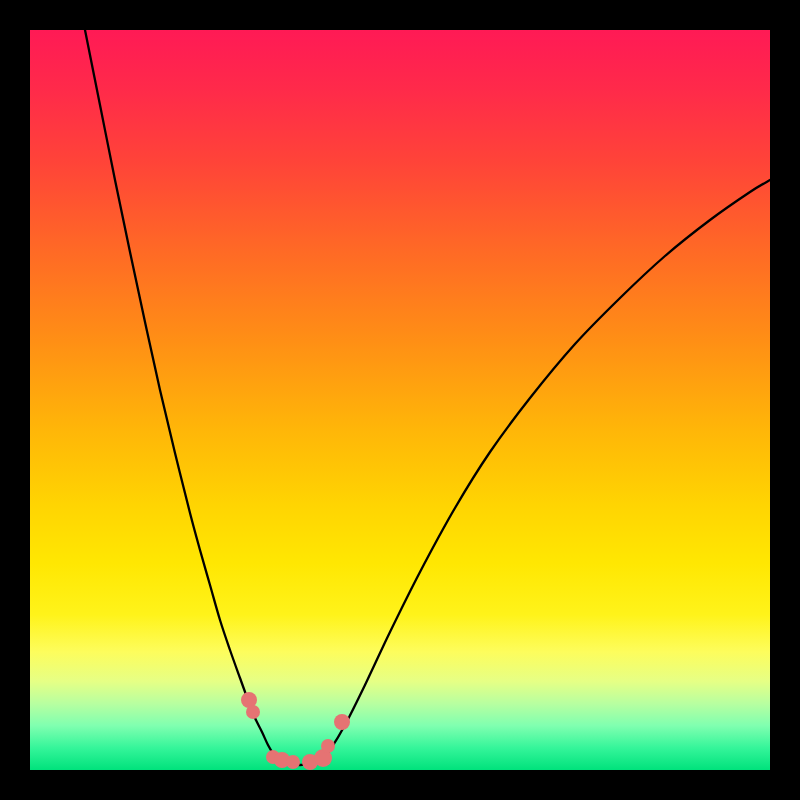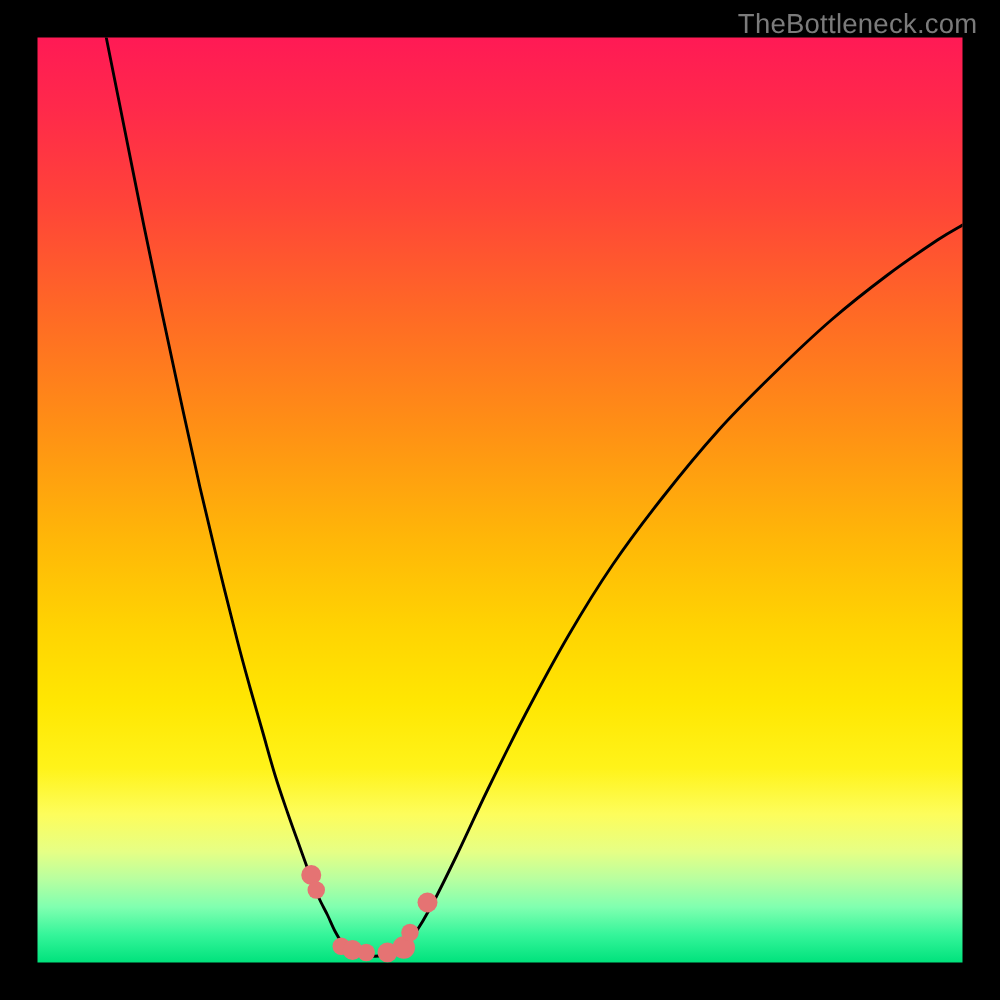--- a/index.html
+++ b/index.html
@@ -56,21 +56,20 @@
     left: 0;
     top: 0;
     width: 740px;
     height: 740px;
   }
 </style>
 </head>
 <body>
 
 <div class="frame">
-  <div class="watermark">TheBottleneck.com</div>
   <div class="plot">
     <svg class="curves" viewBox="0 0 740 740" preserveAspectRatio="none">
       <g id="curve-group" fill="none" stroke-width="2.3" stroke-linecap="round" stroke-linejoin="round" stroke="#000000">
           <path d="M 55 0 C 57.50 12.50, 65.00 50.00, 70.00 75.00 C 75.00 100.00, 80.00 125.50, 85.00 150.00 C 90.00 174.50, 95.00 198.33, 100.00 222.00 C 105.00 245.67, 110.00 269.00, 115.00 292.00 C 120.00 315.00, 125.00 338.17, 130.00 360.00 C 135.00 381.83, 140.00 402.50, 145.00 423.00 C 150.00 443.50, 155.83 466.83, 160.00 483.00 C 164.17 499.17, 166.67 508.00, 170.00 520.00 C 173.33 532.00, 176.67 543.33, 180.00 555.00 C 183.33 566.67, 186.67 579.17, 190.00 590.00 C 193.33 600.83, 196.67 610.33, 200.00 620.00 C 203.33 629.67, 207.00 639.67, 210.00 648.00 C 213.00 656.33, 215.50 663.33, 218.00 670.00 C 220.50 676.67, 222.67 682.67, 225.00 688.00 C 227.33 693.33, 229.83 697.50, 232.00 702.00 C 234.17 706.50, 236.00 711.17, 238.00 715.00 C 240.00 718.83, 242.00 722.00, 244.00 725.00 C 246.00 728.00, 249.00 731.67, 250.00 733.00"></path>
           <path d="M 290 733 C 291.67 730.83, 295.83 726.33, 300.00 720.00 C 304.17 713.67, 309.17 705.83, 315.00 695.00 C 320.83 684.17, 327.50 670.50, 335.00 655.00 C 342.50 639.50, 350.83 620.83, 360.00 602.00 C 369.17 583.17, 379.17 562.67, 390.00 542.00 C 400.83 521.33, 413.33 498.00, 425.00 478.00 C 436.67 458.00, 447.50 440.33, 460.00 422.00 C 472.50 403.67, 485.83 386.00, 500.00 368.00 C 514.17 350.00, 530.00 330.67, 545.00 314.00 C 560.00 297.33, 575.00 282.67, 590.00 268.00 C 605.00 253.33, 620.00 239.00, 635.00 226.00 C 650.00 213.00, 665.83 200.67, 680.00 190.00 C 694.17 179.33, 710.00 168.67, 720.00 162.00 C 730.00 155.33, 736.67 152.00, 740.00 150.00"></path>
           <path d="M 250 733 C 251.67 733.17, 256.67 733.67, 260.00 734.00 C 263.33 734.33, 266.67 735.00, 270.00 735.00 C 273.33 735.00, 276.67 734.33, 280.00 734.00 C 283.33 733.67, 288.33 733.17, 290.00 733.00"></path>
         </g>
       <g id="marker-group">
           <circle cx="219" cy="670" r="8" fill="#e57373"></circle>
           <circle cx="223" cy="682" r="7" fill="#e57373"></circle>

